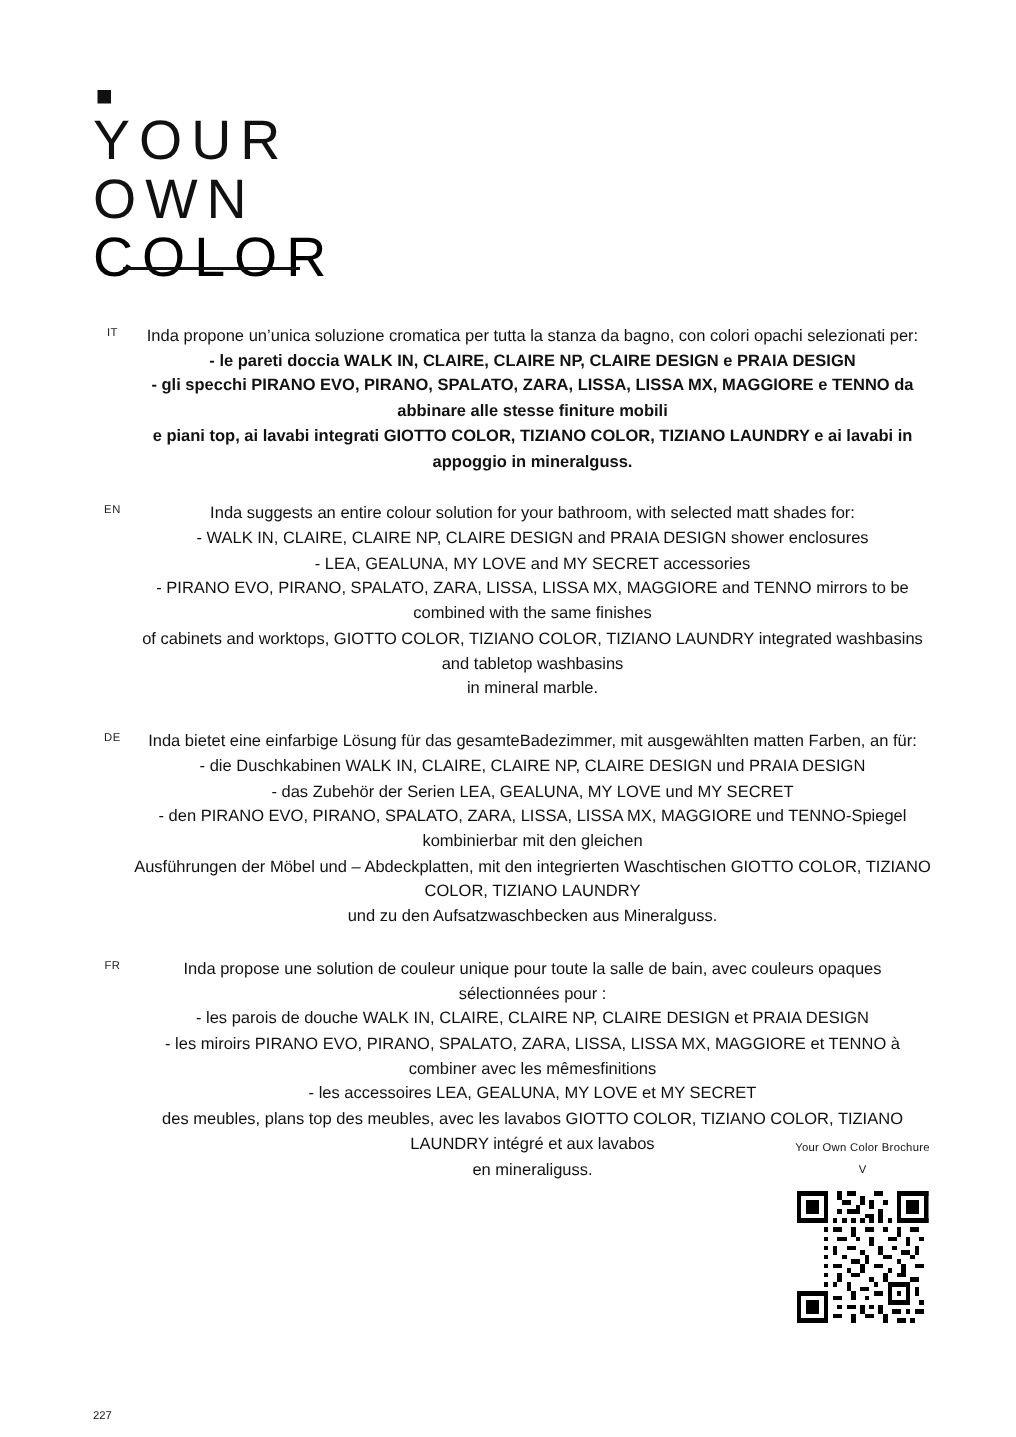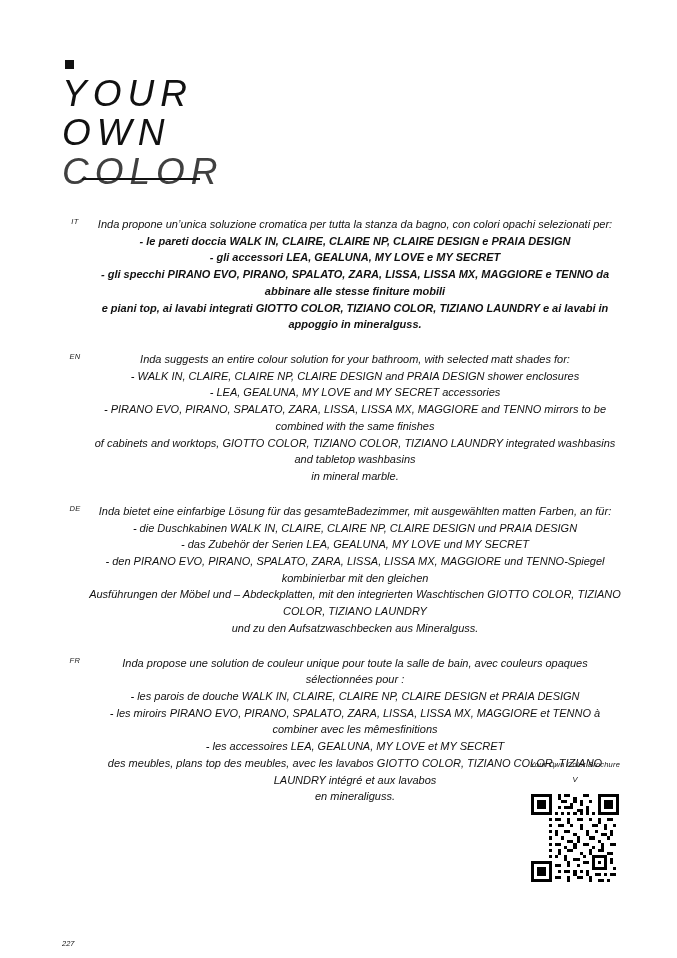--- a/index.html
+++ b/index.html
@@ -12,21 +12,20 @@
     background: #ffffff;
     font-family: "Liberation Sans", sans-serif;
     color: #1a1a1a;
     position: relative;
     overflow: hidden;
   }
 
   .page {
     position: absolute;
     inset: 0;
-    font-style: italic;
   }
 
   
   .logo {
     position: absolute;
     left: 62px;
     top: 60px;
     width: 260px;
   }
   .logo-square {
@@ -39,21 +38,21 @@
   .logo-line {
     font-family: "Liberation Sans", sans-serif;
     font-weight: 300;
     font-size: 37px;
     letter-spacing: 6px;
     line-height: 1.05;
     color: #111111;
     white-space: nowrap;
   }
   .logo-line.color-line {
-    color: #404040;
+    color: #000000;
     position: relative;
     display: inline-block;
   }
   .logo-underline {
     position: absolute;
     left: 82px;
     top: 178px;
     width: 118px;
     height: 2px;
     background: #111111;
@@ -140,21 +139,20 @@
   </div>
   <div class="logo-underline"></div>
 
   <div class="content">
 
     <div class="lang-block">
       <div class="lang-code">IT</div>
       <div class="lang-text">
         <p>Inda propone un’unica soluzione cromatica per tutta la stanza da bagno, con colori opachi selezionati per:</p>
         <p class="bold">- le pareti doccia WALK IN, CLAIRE, CLAIRE NP, CLAIRE DESIGN e PRAIA DESIGN</p>
-        <p class="bold">- gli accessori LEA, GEALUNA, MY LOVE e MY SECRET</p>
         <p class="bold">- gli specchi PIRANO EVO, PIRANO, SPALATO, ZARA, LISSA, LISSA MX, MAGGIORE e TENNO da abbinare alle stesse finiture mobili</p>
         <p class="bold">e piani top, ai lavabi integrati GIOTTO COLOR, TIZIANO COLOR, TIZIANO LAUNDRY e ai lavabi in appoggio in mineralguss.</p>
       </div>
     </div>
 
     <div class="lang-block">
       <div class="lang-code">EN</div>
       <div class="lang-text">
         <p>Inda suggests an entire colour solution for your bathroom, with selected matt shades for:</p>
         <p>- WALK IN, CLAIRE, CLAIRE NP, CLAIRE DESIGN and PRAIA DESIGN shower enclosures</p>

